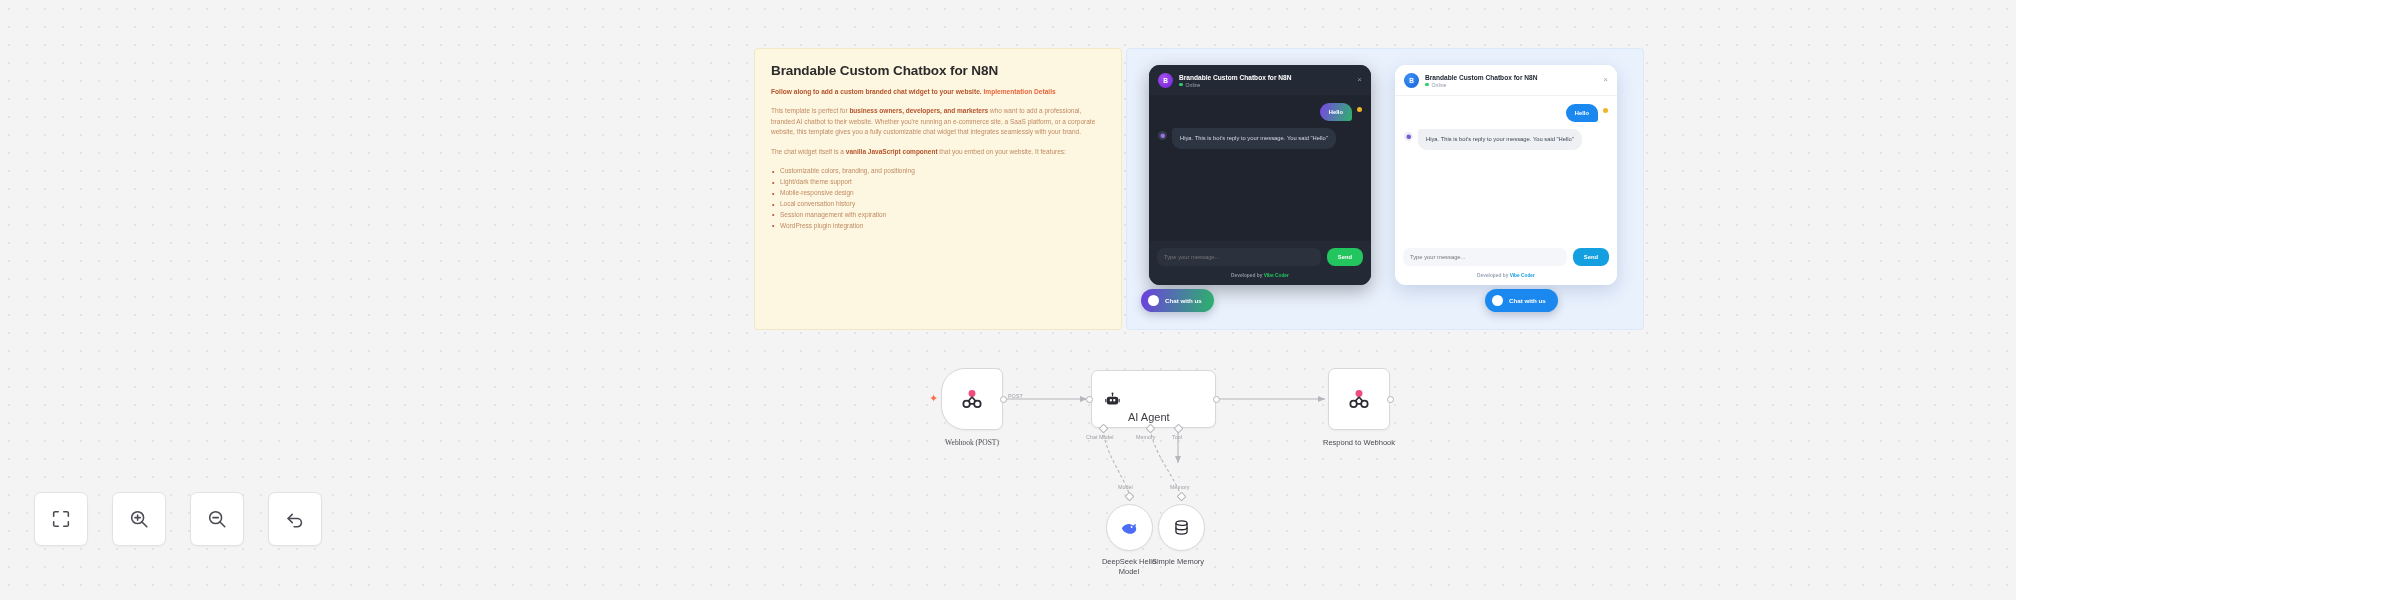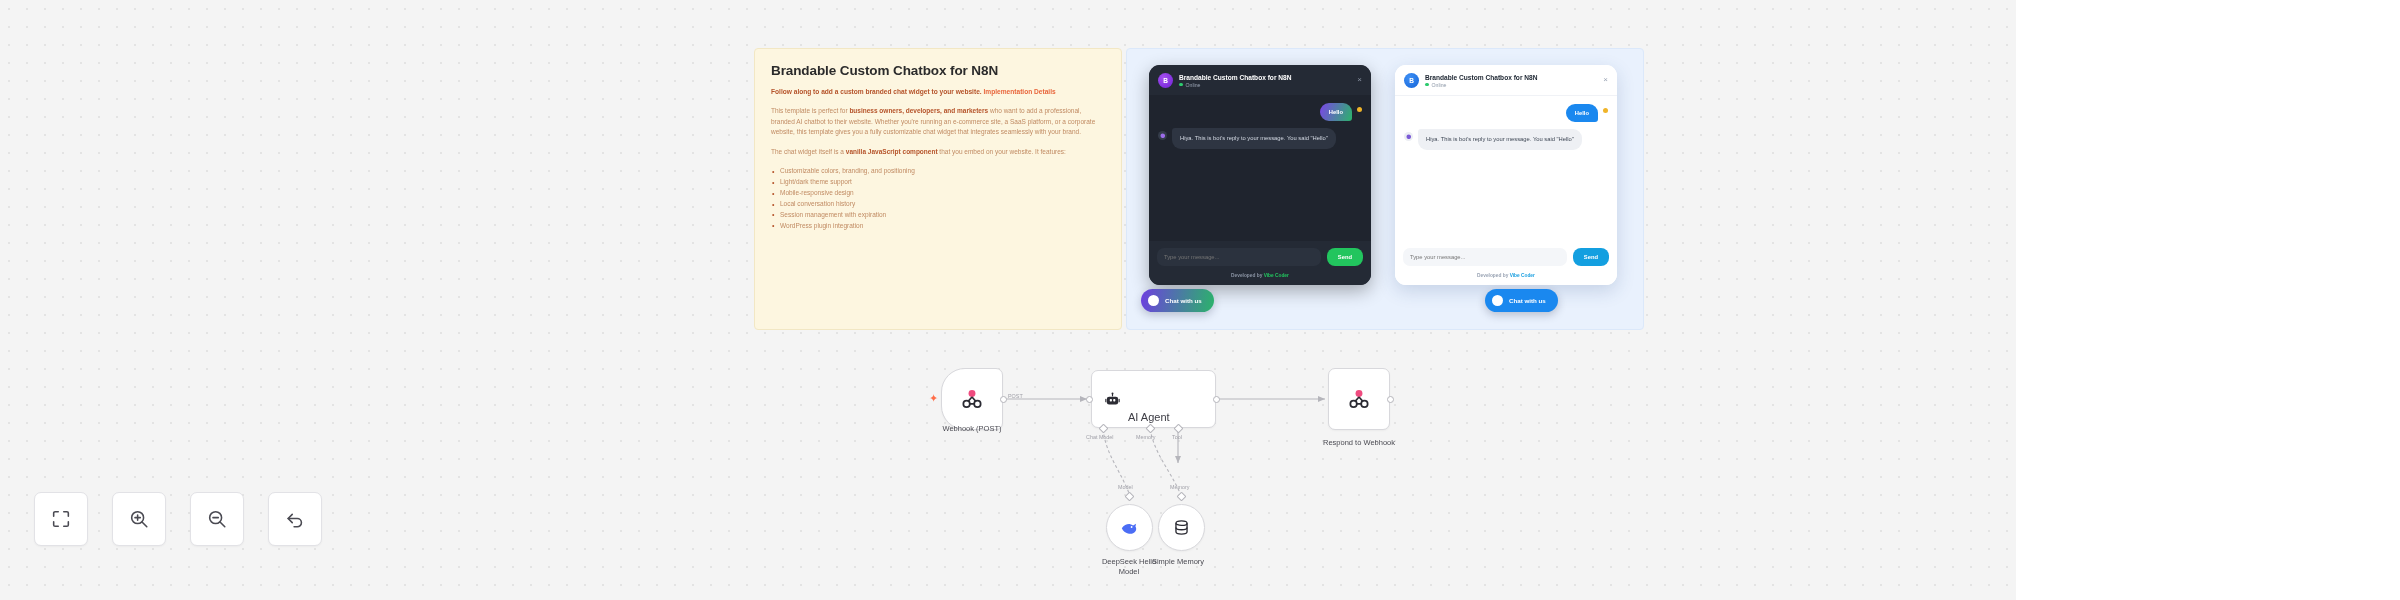--- a/index.html
+++ b/index.html
@@ -416,21 +416,21 @@
   <div class="sparkle" style="left:929px; top:393px;">✦</div>
 
   <div class="node node-sq node-trigger" style="left:941px; top:368px;">
     <svg width="26" height="26" viewBox="0 0 24 24">
       <circle cx="7" cy="16.5" r="3" fill="none" stroke="#2b2b33" stroke-width="1.6"></circle>
       <circle cx="17" cy="16.5" r="3" fill="none" stroke="#2b2b33" stroke-width="1.6"></circle>
       <circle cx="12" cy="7" r="3.2" fill="#ef4b7f"></circle>
       <path d="M12 10.2 L8.4 14.2 M12 10.2 L15.6 14.2 M10 16.5 L14 16.5" stroke="#2b2b33" stroke-width="1.5" fill="none"></path>
     </svg>
   </div>
-  <div class="node-label" style="left:921px; top:424px; width:102px;">Webhook (POST)</div>
+  <div class="node-label" style="left:921px; top:438px; width:102px;font-family:Liberation Serif, serif;">Webhook (POST)</div>
   <div class="port" style="left:1000px; top:396px;"></div>
   <div class="conn-label" style="left:1008px; top:393px;">POST</div>
 
   <div class="node node-wide" style="left:1091px; top:370px;">
     <svg width="17" height="17" viewBox="0 0 24 24">
       <rect x="4" y="8" width="16" height="11" rx="3.2" fill="#2b2b33"></rect>
       <rect x="8.2" y="11.4" width="3" height="3.4" rx="1.1" fill="#fff"></rect>
       <rect x="13" y="11.4" width="3" height="3.4" rx="1.1" fill="#fff"></rect>
       <path d="M12 4.2 L12 7.6" stroke="#2b2b33" stroke-width="1.6"></path>
       <circle cx="12" cy="3.4" r="1.4" fill="#2b2b33"></circle>

